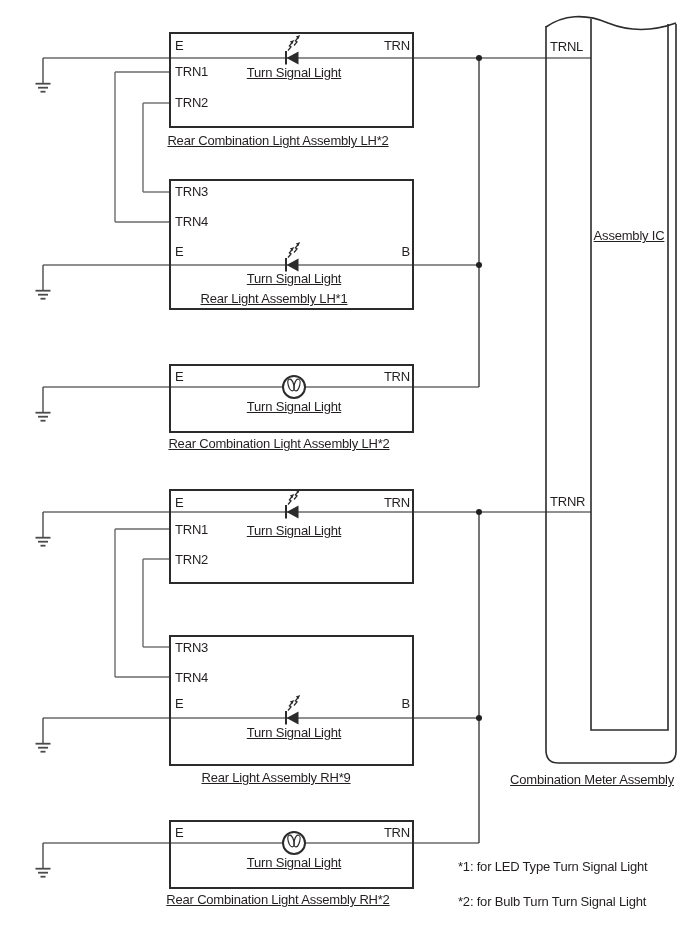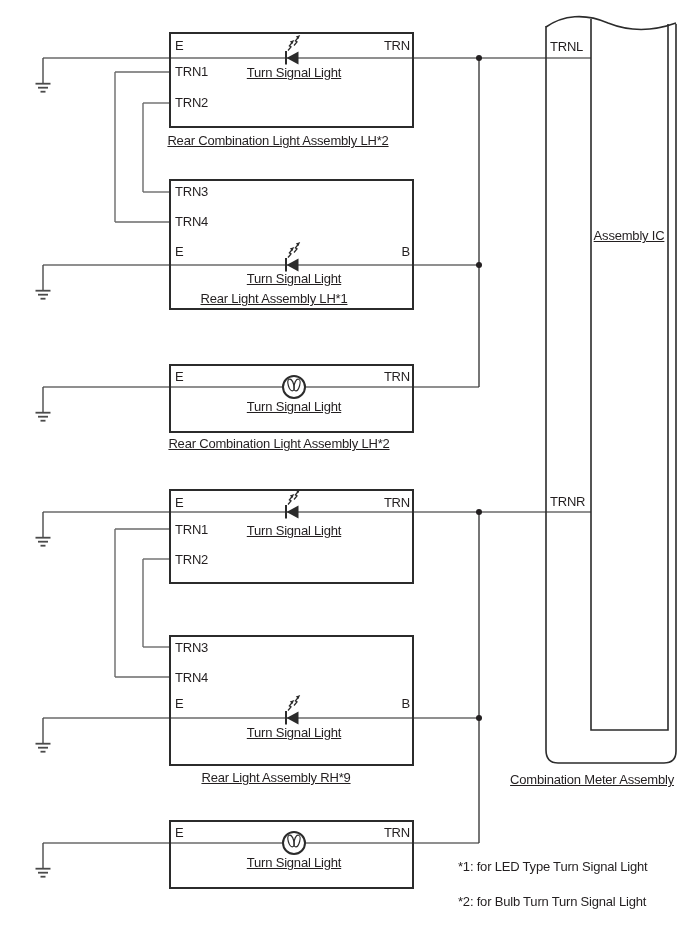--- a/index.html
+++ b/index.html
@@ -134,20 +134,21 @@
   <div class="lbl" style="left:175px;top:641px">TRN3</div>
   <div class="lbl" style="left:175px;top:671px">TRN4</div>
   <div class="lbl" style="left:175px;top:697px">E</div>
   <div class="lbl" style="right:278px;top:697px">B</div>
   <div class="lbl c" style="left:294px;top:726px">Turn Signal Light</div>
   <div class="lbl c" style="left:276px;top:771px">Rear Light Assembly RH*9</div>
 
   <div class="lbl" style="left:175px;top:826px">E</div>
   <div class="lbl" style="right:278px;top:826px">TRN</div>
   <div class="lbl c" style="left:294px;top:856px">Turn Signal Light</div>
+  <div class="lbl c" style="left:278px;top:893px">Rear Combination Light Assembly RH*2</div>
 
   <div class="lbl" style="left:550px;top:40px">TRNL</div>
   <div class="lbl" style="left:550px;top:495px">TRNR</div>
   <div class="lbl c" style="left:629px;top:229px">Assembly IC</div>
   <div class="lbl c" style="left:592px;top:773px">Combination Meter Assembly</div>
 
   <div class="lbl" style="left:458px;top:860px">*1: for LED Type Turn Signal Light</div>
   <div class="lbl" style="left:458px;top:895px">*2: for Bulb Turn Turn Signal Light</div>
 
 </div>

